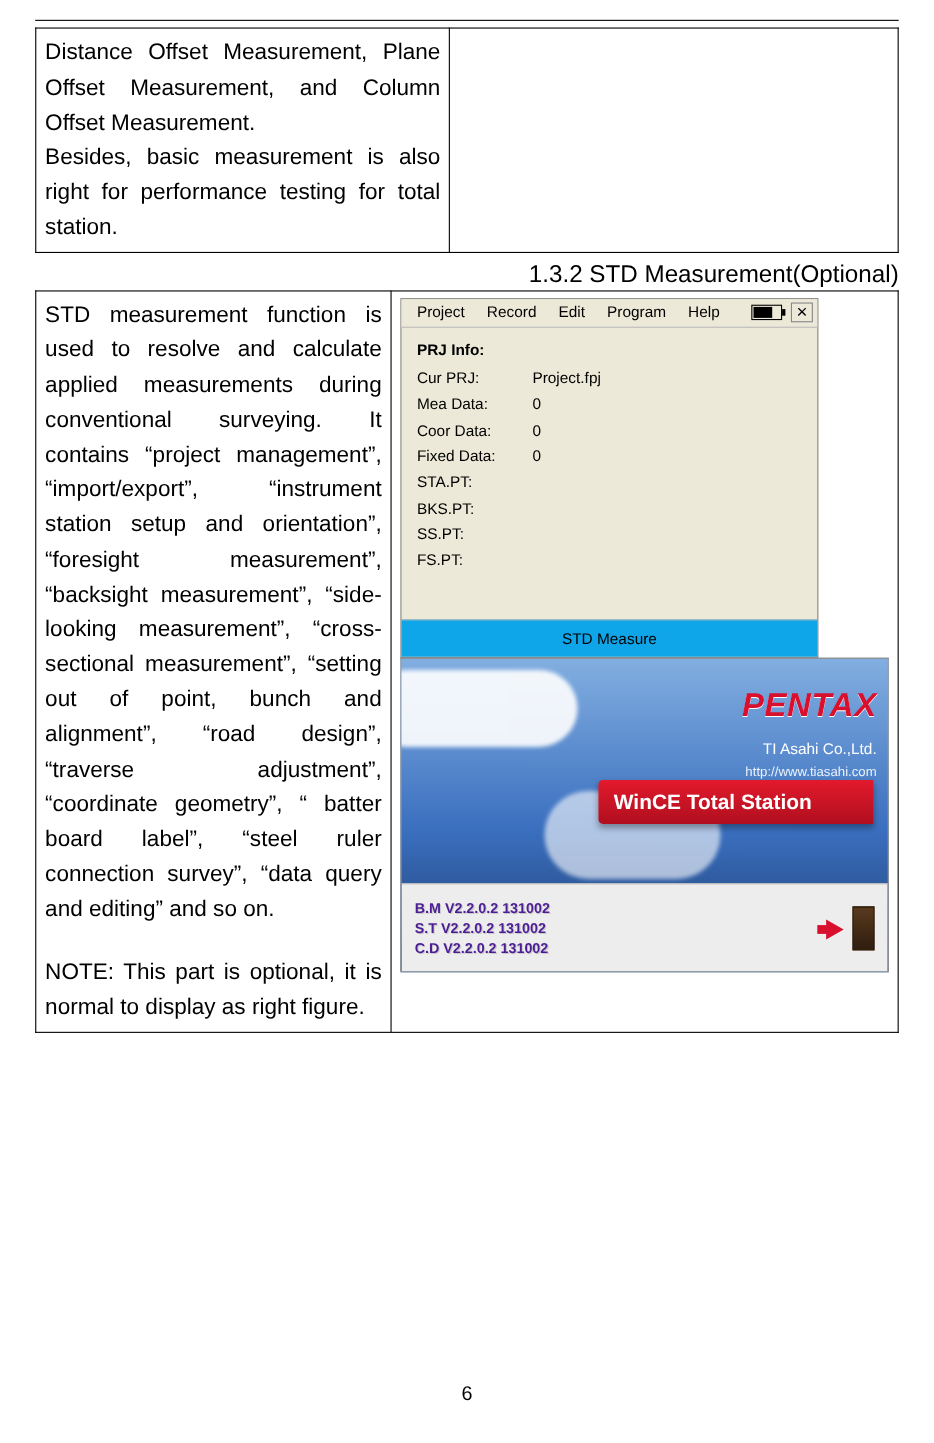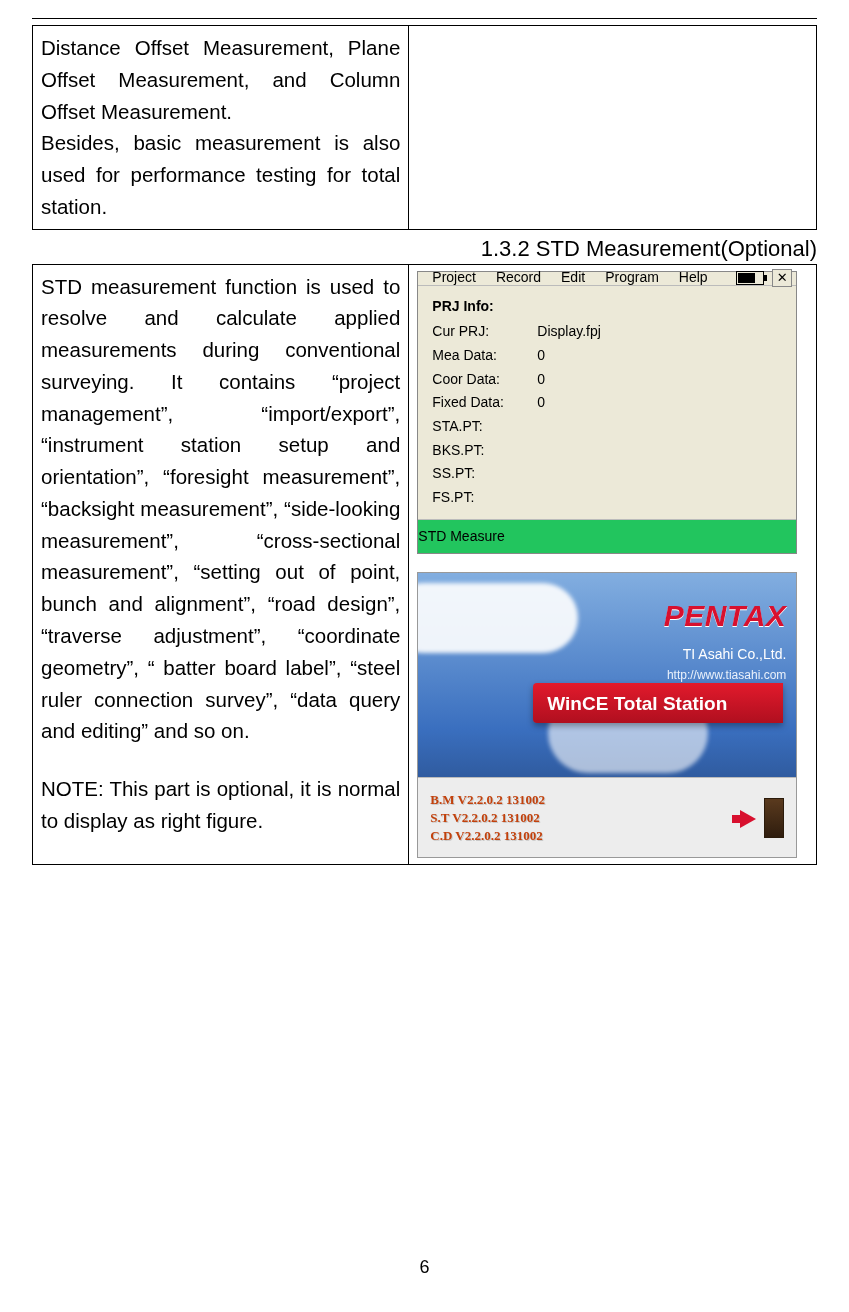--- a/index.html
+++ b/index.html
@@ -62,21 +62,21 @@
       font-family: Tahoma, Arial, sans-serif;
       font-size: 14px;
       color: #000;
     }
     .app-menubar {
       display: flex;
       align-items: center;
       gap: 0;
       border-bottom: 1px solid #bbb;
       background: #ece9d8;
-      height: 14px;
+      height: 26px;
       padding: 0 4px;
     }
     .app-menubar .m {
       padding: 2px 10px;
     }
     .battery {
       margin-left: auto;
       width: 28px; height: 14px;
       border: 1.5px solid #000;
       position: relative;
@@ -102,30 +102,30 @@
       line-height: 16px;
       font-size: 13px;
     }
     .app-body {
       padding: 10px 14px 8px 14px;
     }
     .kv { display: flex; margin: 2px 0; }
     .kv .k { width: 105px; }
     .kv .v { flex: 1; }
     .app-status {
-      text-align: left;
+      text-align: center;
       border-top: 1px solid #bbb;
       padding: 6px 0;
-      background: #22c55e;
+      background: #0ea5e9;
+      margin-top: 32px;
     }
     
     .splash {
-      width: 380px;
+      width: 444px;
       height: 286px;
-      margin-top: 18px;
       border: 1px solid #999;
       position: relative;
       overflow: hidden;
       background: linear-gradient(180deg, #82aee0 0%, #3a6fbf 55%, #1e3a6b 100%);
       font-family: Arial, sans-serif;
     }
     .cloud {
       position: absolute;
       background: #fff;
       border-radius: 50%;
@@ -184,23 +184,22 @@
       border-top: 1px solid #bbb;
       padding: 10px 12px;
       display: flex;
       align-items: center;
       justify-content: space-between;
     }
     .verlines {
       font-size: 13px;
       font-weight: bold;
       line-height: 1.4;
-      color: #c2410c;
+      color: #4c1d95;
       text-shadow: 1px 1px 0 #c9c9c9;
-      font-family: Liberation Serif, serif;
     }
     .exit-icon {
       width: 44px; height: 44px;
       position: relative;
     }
     .exit-icon .door {
       position: absolute;
       right: 0; top: 2px;
       width: 20px; height: 40px;
       background: linear-gradient(180deg,#5a3a1e,#2f1d0e);
@@ -226,21 +225,21 @@
 <body>
 
 <div class="page">
   <hr class="hr-top">
 
   <table class="doc">
     <tbody>
         <tr>
       <td class="col-left justify">
         <div>Distance Offset Measurement, Plane Offset Measurement, and Column Offset Measurement.</div>
-        <div>Besides, basic measurement is also used for performance testing for total station.</div>
+        <div>Besides, basic measurement is also right for performance testing for total station.</div>
       </td>
       <td class="col-right"></td>
     </tr>
   </tbody>
     </table>
 
   <div class="section-heading">1.3.2 STD Measurement(Optional)</div>
 
   <table class="doc">
     <tbody>
@@ -260,21 +259,21 @@
             <span class="m">Help</span>
             <span class="battery">
                   <span class="fill"></span>
                 </span>
             <span class="closebtn">✕</span>
           </div>
           <div class="app-body">
             <div style="margin-bottom:4px;font-weight:bold;">PRJ Info:</div>
             <div class="kv">
               <span class="k">Cur PRJ:</span>
-              <span class="v">Display.fpj</span>
+              <span class="v">Project.fpj</span>
             </div>
             <div class="kv">
               <span class="k">Mea Data:</span>
               <span class="v">0</span>
             </div>
             <div class="kv">
               <span class="k">Coor Data:</span>
               <span class="v">0</span>
             </div>
             <div class="kv">

